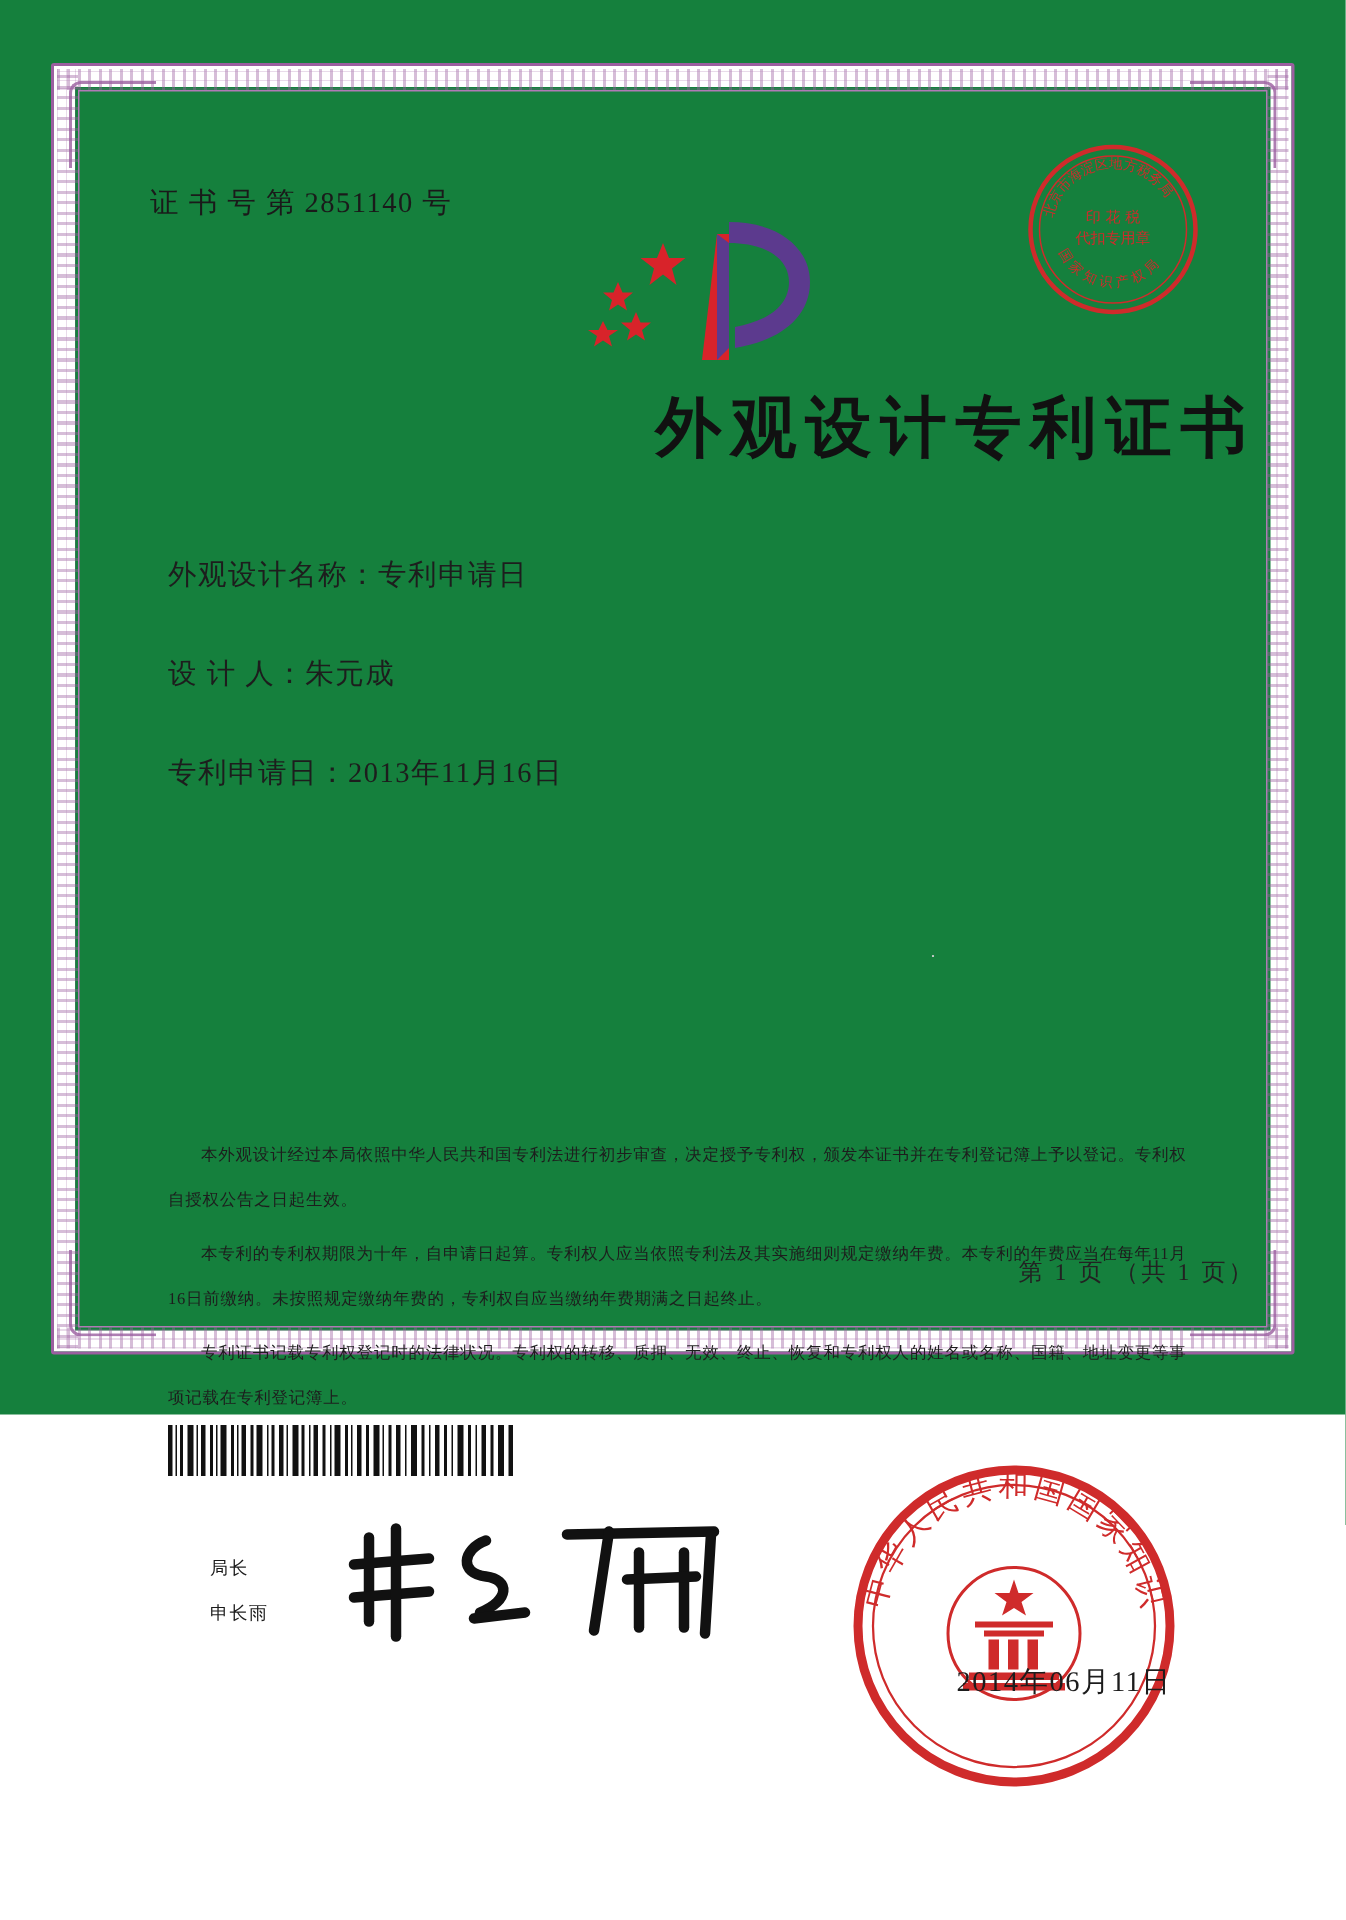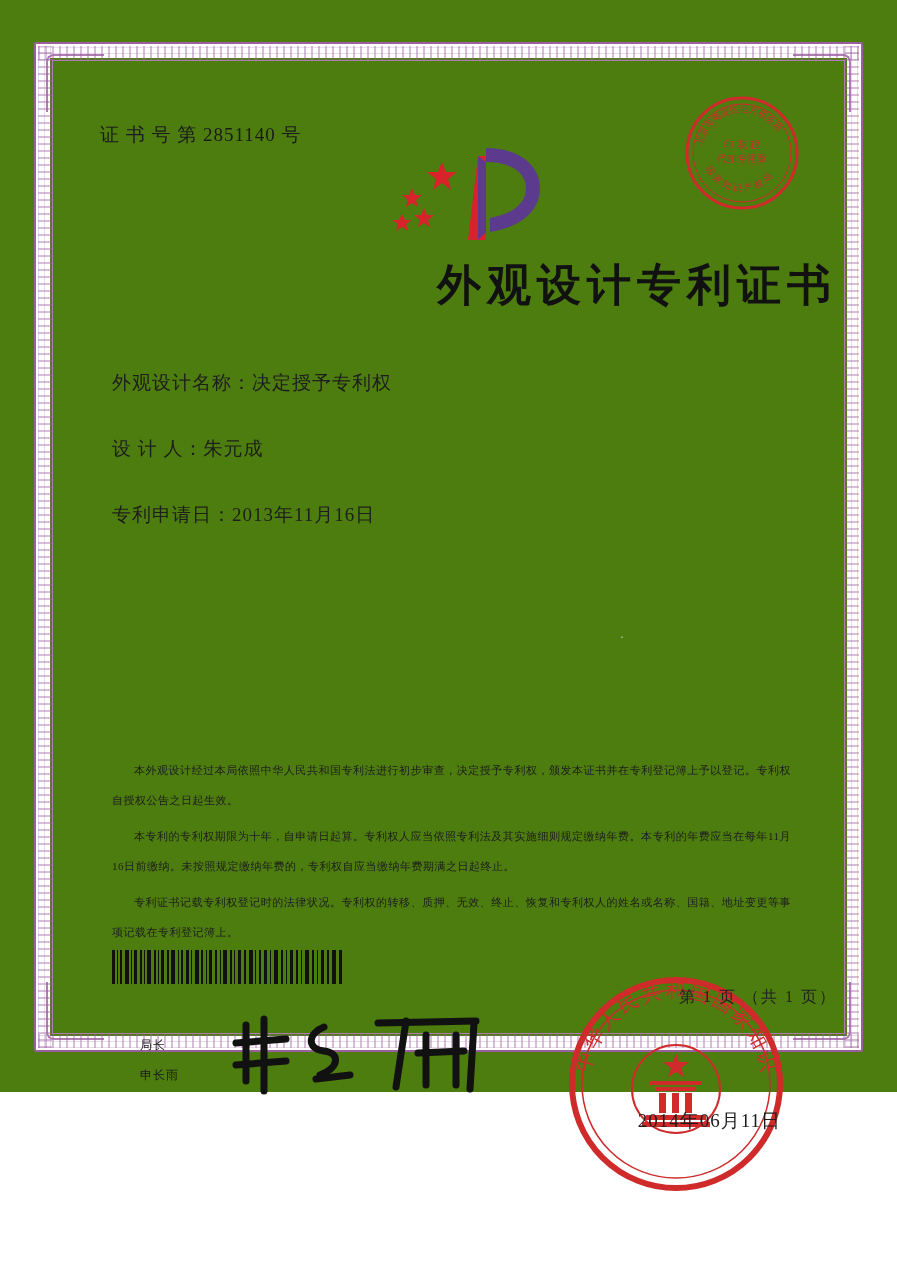--- a/index.html
+++ b/index.html
@@ -4,22 +4,22 @@
 <style>
   html,body{margin:0;padding:0;}
   body{
     width:897px;height:1280px;
     background:#ffffff;
     font-family:"Liberation Serif", serif;
     overflow:hidden;
   }
   .page{
     position:relative;
-    width:897px;height:1092px;
-    background:#4d7c0f;
+    width:897px;height:943px;
+    background:#15803d;
   }
   
   .border-outer{
     position:absolute;left:34px;top:42px;right:34px;bottom:40px;
     border:2px solid #9b5fa0;
     border-radius:2px;
   }
   .border-inner{
     position:absolute;left:52px;top:60px;right:52px;bottom:58px;
     border:1px solid #b07ab5;
@@ -190,21 +190,21 @@
         </text>
         <text x="59" y="54" text-anchor="middle" font-size="10" fill="#cf2b2b" font-family="DejaVu Serif, serif">印 花 税</text>
         <text x="59" y="68" text-anchor="middle" font-size="10" fill="#cf2b2b" font-family="DejaVu Serif, serif">代扣专用章</text>
       </svg>
     </div>
 
     <div class="title">外观设计专利证书</div>
 
     <div class="fields">
       <div class="field">
-        <span class="lab">外观设计名称：</span><span class="val">决定授予专利权</span>
+        <span class="lab">外观设计名称：</span><span class="val">专利申请日</span>
       </div>
       <div class="field">
         <span class="lab">设  计  人：</span><span class="val">朱元成</span>
       </div>
       <div class="field">
         <span class="lab">专利申请日：</span><span class="val">2013年11月16日</span>
       </div>
     </div>
 
     <div class="faint-mark">·</div>

